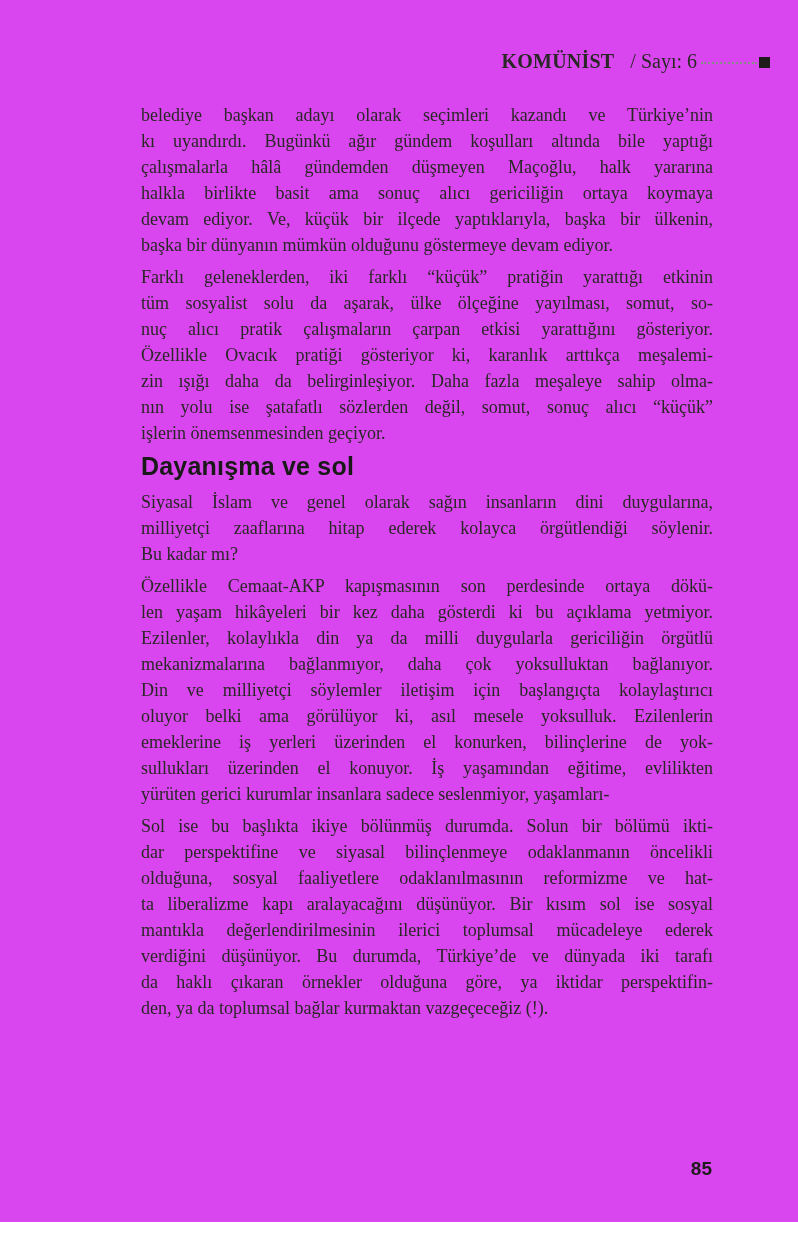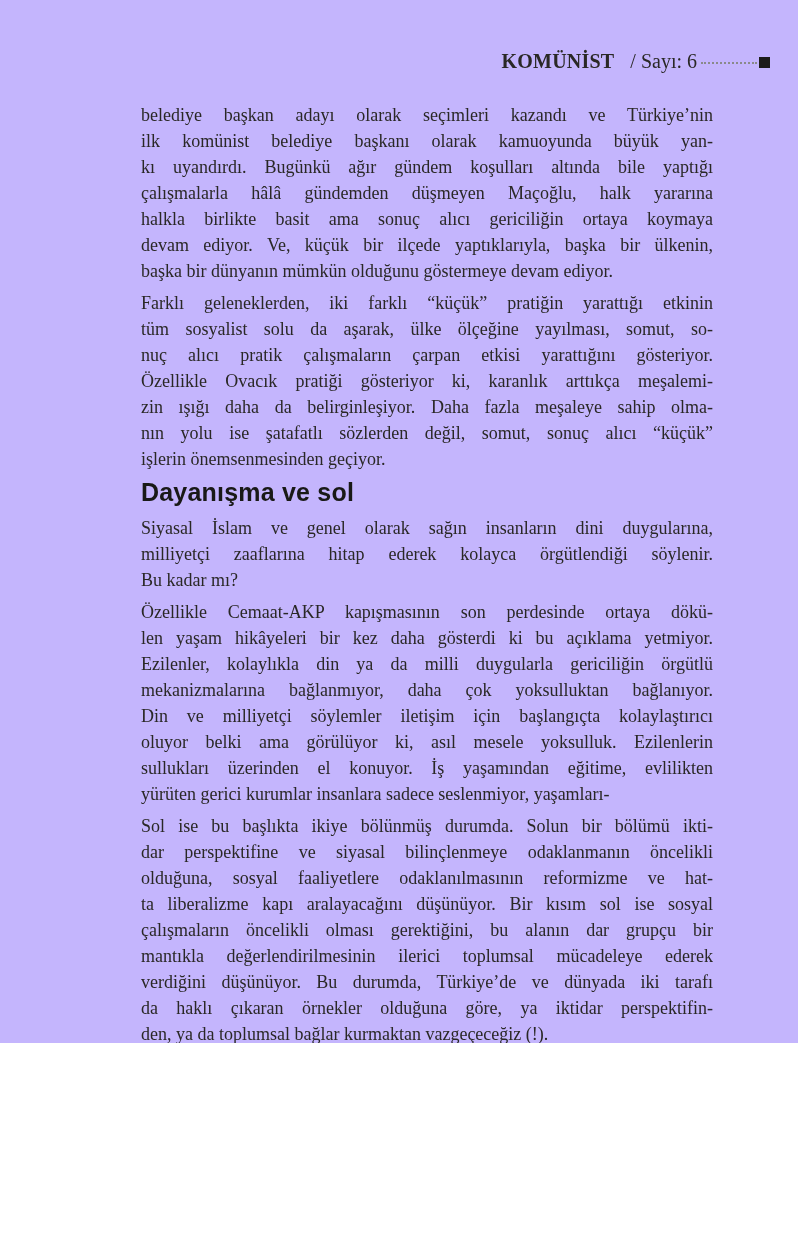--- a/index.html
+++ b/index.html
@@ -1,21 +1,21 @@
 <!DOCTYPE html>
 <html><head>
 <meta charset="utf-8">
 <style>
   * { margin: 0; padding: 0; box-sizing: border-box; }
   html, body { background: #ffffff; }
   .page {
     position: relative;
     width: 798px;
-    height: 1043px;
-    background: #c4b5fd;
+    height: 1222px;
+    background: #d946ef;
     font-family: "Liberation Serif", serif;
     color: #2a2826;
     overflow: hidden;
   }
   
   .page-header {
     position: absolute;
     top: 50px;
     right: 28px;
     display: flex;
@@ -89,21 +89,20 @@
   <header class="page-header">
     <span class="journal">KOMÜNİST</span>
     <span class="issue">/ Sayı: 6</span>
     <span class="leader"></span>
     <span class="square-marker"></span>
   </header>
 
   <main class="article" id="article">
       <div class="para">
         <div class="line">belediye başkan adayı olarak seçimleri kazandı ve Türkiye’nin</div>
-        <div class="line">ilk komünist belediye başkanı olarak kamuoyunda büyük yan-</div>
         <div class="line">kı uyandırdı. Bugünkü ağır gündem koşulları altında bile yaptığı</div>
         <div class="line">çalışmalarla hâlâ gündemden düşmeyen Maçoğlu, halk yararına</div>
         <div class="line">halkla birlikte basit ama sonuç alıcı gericiliğin ortaya koymaya</div>
         <div class="line">devam ediyor. Ve, küçük bir ilçede yaptıklarıyla, başka bir ülkenin,</div>
         <div class="line">başka bir dünyanın mümkün olduğunu göstermeye devam ediyor.</div>
       </div>
       <div class="para">
         <div class="line">Farklı geleneklerden, iki farklı “küçük” pratiğin yarattığı etkinin</div>
         <div class="line">tüm sosyalist solu da aşarak, ülke ölçeğine yayılması, somut, so-</div>
         <div class="line">nuç alıcı pratik çalışmaların çarpan etkisi yarattığını gösteriyor.</div>
@@ -118,29 +117,29 @@
         <div class="line">milliyetçi zaaflarına hitap ederek kolayca örgütlendiği söylenir.</div>
         <div class="line">Bu kadar mı?</div>
       </div>
       <div class="para">
         <div class="line">Özellikle Cemaat-AKP kapışmasının son perdesinde ortaya dökü-</div>
         <div class="line">len yaşam hikâyeleri bir kez daha gösterdi ki bu açıklama yetmiyor.</div>
         <div class="line">Ezilenler, kolaylıkla din ya da milli duygularla gericiliğin örgütlü</div>
         <div class="line">mekanizmalarına bağlanmıyor, daha çok yoksulluktan bağlanıyor.</div>
         <div class="line">Din ve milliyetçi söylemler iletişim için başlangıçta kolaylaştırıcı</div>
         <div class="line">oluyor belki ama görülüyor ki, asıl mesele yoksulluk. Ezilenlerin</div>
+        <div class="line">emeklerine iş yerleri üzerinden el konurken, bilinçlerine de yok-</div>
         <div class="line">sullukları üzerinden el konuyor. İş yaşamından eğitime, evlilikten</div>
         <div class="line">yürüten gerici kurumlar insanlara sadece seslenmiyor, yaşamları-</div>
       </div>
       <div class="para">
         <div class="line">Sol ise bu başlıkta ikiye bölünmüş durumda. Solun bir bölümü ikti-</div>
         <div class="line">dar perspektifine ve siyasal bilinçlenmeye odaklanmanın öncelikli</div>
         <div class="line">olduğuna, sosyal faaliyetlere odaklanılmasının reformizme ve hat-</div>
         <div class="line">ta liberalizme kapı aralayacağını düşünüyor. Bir kısım sol ise sosyal</div>
-        <div class="line">çalışmaların öncelikli olması gerektiğini, bu alanın dar grupçu bir</div>
         <div class="line">mantıkla değerlendirilmesinin ilerici toplumsal mücadeleye ederek</div>
         <div class="line">verdiğini düşünüyor. Bu durumda, Türkiye’de ve dünyada iki tarafı</div>
         <div class="line">da haklı çıkaran örnekler olduğuna göre, ya iktidar perspektifin-</div>
         <div class="line">den, ya da toplumsal bağlar kurmaktan vazgeçeceğiz (!).</div>
       </div>
     </main>
 
   <footer class="page-footer">
     <span>85</span>
   </footer>

